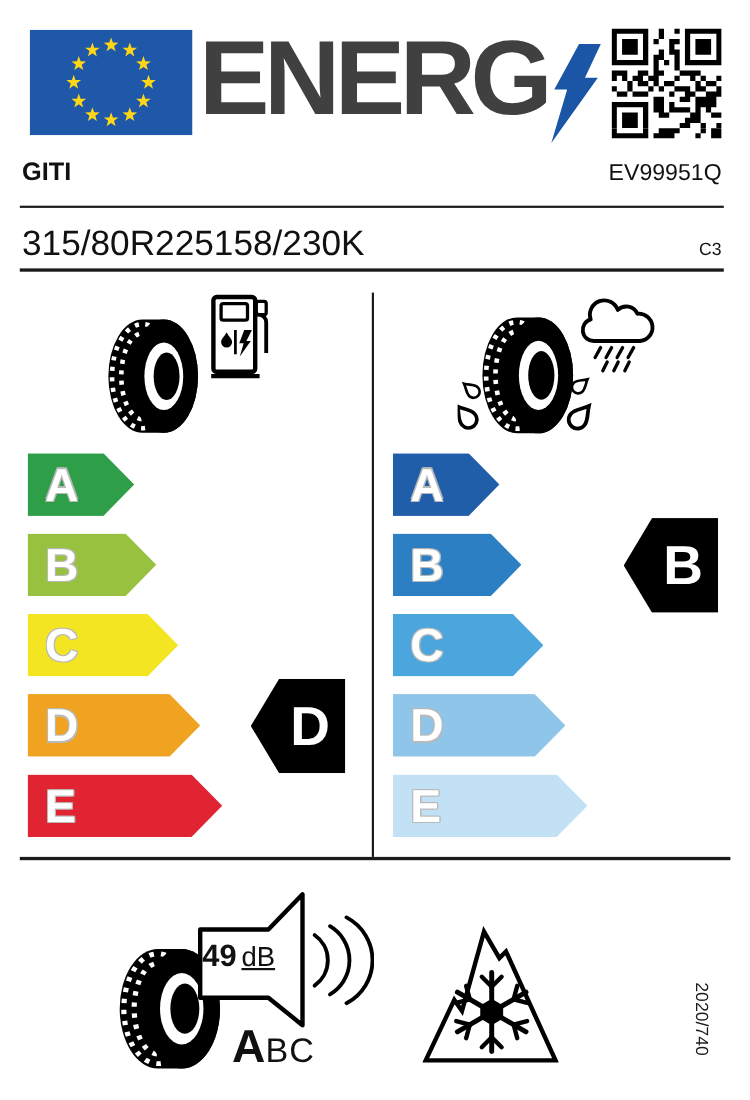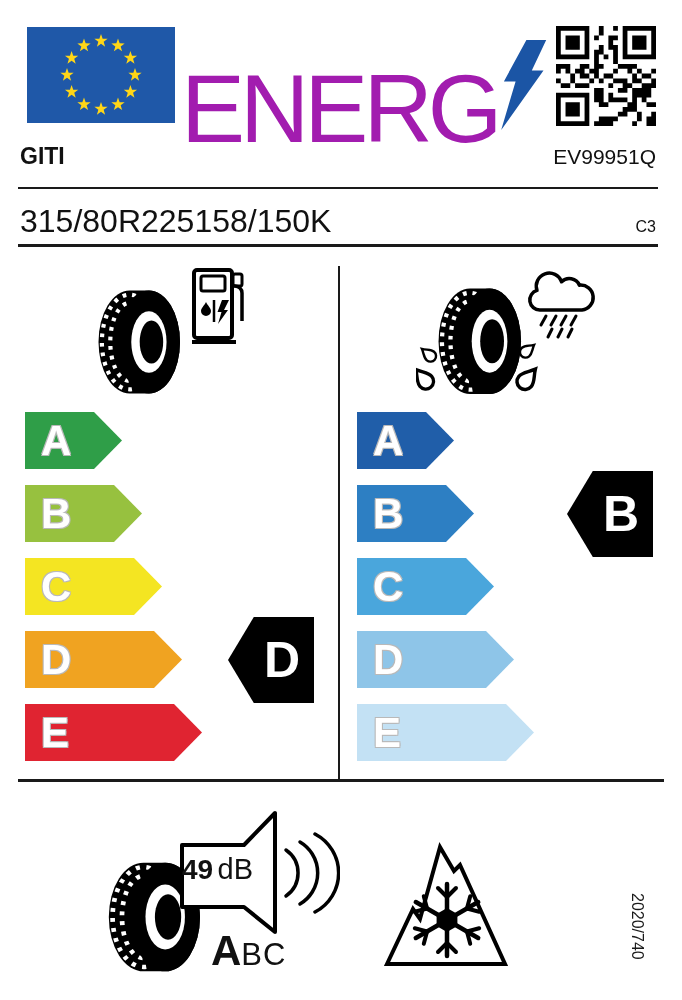--- a/index.html
+++ b/index.html
@@ -1,21 +1,21 @@
 <!DOCTYPE html>
 <html><head>
 <meta charset="utf-8">
 <style>
   html,body{margin:0;padding:0;background:#fff;}
   body{width:682px;height:1000px;position:relative;overflow:hidden;
        font-family:"Liberation Sans", sans-serif;color:#111;}
   .abs{position:absolute;}
   
-  #energ-logo{left:181px;top:24px;font-size:96px;font-weight:normal;letter-spacing:-5px;
-              line-height:1;color:#a21caf;margin-top:37px;}
+  #energ-logo{left:181px;top:24px;font-size:96px;font-weight:bold;letter-spacing:-5px;
+              line-height:1;color:#404040;}
   
   .row{display:flex;justify-content:space-between;align-items:baseline;left:20px;width:636px;}
   #row-supplier{top:143px;}
   #supplier-name{font-size:23px;font-weight:bold;}
   #type-id{font-size:21px;}
   #row-size{top:203px;}
   #tyre-size{font-size:32px;}
   #tyre-class{font-size:16px;margin-left:40px;}
   .hrule{background:#1a1a1a;left:18px;width:640px;height:2px;}
   #rule-1{top:187px;}
@@ -29,21 +29,21 @@
   .class-arrow{position:absolute;left:0;height:57px;display:flex;align-items:center;}
   .class-letter{font-size:42px;font-weight:bold;color:#fff;margin-left:16px;
      text-shadow:-1px -1px 0 #b9b9b9,1px -1px 0 #b9b9b9,-1px 1px 0 #b9b9b9,1px 1px 0 #b9b9b9;}
   .rating-indicator{position:absolute;width:86px;height:86px;background:#000;color:#fff;
      font-size:50px;font-weight:bold;display:flex;align-items:center;justify-content:center;
      padding-left:22px;box-sizing:border-box;
      clip-path:polygon(0 50%,30% 0,100% 0,100% 100%,30% 100%);}
   
   #db-text{left:182px;top:853px;width:70px;text-align:center;white-space:nowrap;}
   #db-value{font-size:28px;font-weight:bold;}
-  #db-unit{font-size:29px;}
+  #db-unit{font-size:25px;text-decoration:underline;}
   #noise-classes{left:211px;top:925px;display:flex;align-items:baseline;}
   #noise-class-a{font-size:42px;font-weight:bold;}
   #noise-class-bc{font-size:31px;letter-spacing:1px;margin-top:12px;}
   #regulation{left:628px;top:893px;height:84px;font-size:16px;color:#1a1a1a;
      writing-mode:vertical-rl;}
 </style>
 </head>
 <body>
 
 <svg width="0" height="0" style="position:absolute" aria-hidden="true">
@@ -90,21 +90,21 @@
   <path id="qr-path" fill="#000" d="M0.00,0.00h4.76v4.76h-4.76zM4.76,0.00h4.76v4.76h-4.76zM9.52,0.00h4.76v4.76h-4.76zM14.29,0.00h4.76v4.76h-4.76zM19.05,0.00h4.76v4.76h-4.76zM23.81,0.00h4.76v4.76h-4.76zM28.57,0.00h4.76v4.76h-4.76zM42.86,0.00h4.76v4.76h-4.76zM57.14,0.00h4.76v4.76h-4.76zM66.67,0.00h4.76v4.76h-4.76zM71.43,0.00h4.76v4.76h-4.76zM76.19,0.00h4.76v4.76h-4.76zM80.95,0.00h4.76v4.76h-4.76zM85.71,0.00h4.76v4.76h-4.76zM90.48,0.00h4.76v4.76h-4.76zM95.24,0.00h4.76v4.76h-4.76zM0.00,4.76h4.76v4.76h-4.76zM28.57,4.76h4.76v4.76h-4.76zM42.86,4.76h4.76v4.76h-4.76zM66.67,4.76h4.76v4.76h-4.76zM95.24,4.76h4.76v4.76h-4.76zM0.00,9.52h4.76v4.76h-4.76zM9.52,9.52h4.76v4.76h-4.76zM14.29,9.52h4.76v4.76h-4.76zM19.05,9.52h4.76v4.76h-4.76zM28.57,9.52h4.76v4.76h-4.76zM38.10,9.52h4.76v4.76h-4.76zM52.38,9.52h4.76v4.76h-4.76zM57.14,9.52h4.76v4.76h-4.76zM66.67,9.52h4.76v4.76h-4.76zM76.19,9.52h4.76v4.76h-4.76zM80.95,9.52h4.76v4.76h-4.76zM85.71,9.52h4.76v4.76h-4.76zM95.24,9.52h4.76v4.76h-4.76zM0.00,14.29h4.76v4.76h-4.76zM9.52,14.29h4.76v4.76h-4.76zM14.29,14.29h4.76v4.76h-4.76zM19.05,14.29h4.76v4.76h-4.76zM28.57,14.29h4.76v4.76h-4.76zM52.38,14.29h4.76v4.76h-4.76zM66.67,14.29h4.76v4.76h-4.76zM76.19,14.29h4.76v4.76h-4.76zM80.95,14.29h4.76v4.76h-4.76zM85.71,14.29h4.76v4.76h-4.76zM95.24,14.29h4.76v4.76h-4.76zM0.00,19.05h4.76v4.76h-4.76zM9.52,19.05h4.76v4.76h-4.76zM14.29,19.05h4.76v4.76h-4.76zM19.05,19.05h4.76v4.76h-4.76zM28.57,19.05h4.76v4.76h-4.76zM42.86,19.05h4.76v4.76h-4.76zM52.38,19.05h4.76v4.76h-4.76zM57.14,19.05h4.76v4.76h-4.76zM66.67,19.05h4.76v4.76h-4.76zM76.19,19.05h4.76v4.76h-4.76zM80.95,19.05h4.76v4.76h-4.76zM85.71,19.05h4.76v4.76h-4.76zM95.24,19.05h4.76v4.76h-4.76zM0.00,23.81h4.76v4.76h-4.76zM28.57,23.81h4.76v4.76h-4.76zM38.10,23.81h4.76v4.76h-4.76zM42.86,23.81h4.76v4.76h-4.76zM57.14,23.81h4.76v4.76h-4.76zM66.67,23.81h4.76v4.76h-4.76zM95.24,23.81h4.76v4.76h-4.76zM0.00,28.57h4.76v4.76h-4.76zM4.76,28.57h4.76v4.76h-4.76zM9.52,28.57h4.76v4.76h-4.76zM14.29,28.57h4.76v4.76h-4.76zM19.05,28.57h4.76v4.76h-4.76zM23.81,28.57h4.76v4.76h-4.76zM28.57,28.57h4.76v4.76h-4.76zM38.10,28.57h4.76v4.76h-4.76zM47.62,28.57h4.76v4.76h-4.76zM57.14,28.57h4.76v4.76h-4.76zM66.67,28.57h4.76v4.76h-4.76zM71.43,28.57h4.76v4.76h-4.76zM76.19,28.57h4.76v4.76h-4.76zM80.95,28.57h4.76v4.76h-4.76zM85.71,28.57h4.76v4.76h-4.76zM90.48,28.57h4.76v4.76h-4.76zM95.24,28.57h4.76v4.76h-4.76zM38.10,33.33h4.76v4.76h-4.76zM57.14,33.33h4.76v4.76h-4.76zM0.00,38.10h4.76v4.76h-4.76zM4.76,38.10h4.76v4.76h-4.76zM9.52,38.10h4.76v4.76h-4.76zM23.81,38.10h4.76v4.76h-4.76zM28.57,38.10h4.76v4.76h-4.76zM38.10,38.10h4.76v4.76h-4.76zM42.86,38.10h4.76v4.76h-4.76zM61.90,38.10h4.76v4.76h-4.76zM66.67,38.10h4.76v4.76h-4.76zM71.43,38.10h4.76v4.76h-4.76zM76.19,38.10h4.76v4.76h-4.76zM0.00,42.86h4.76v4.76h-4.76zM9.52,42.86h4.76v4.76h-4.76zM19.05,42.86h4.76v4.76h-4.76zM23.81,42.86h4.76v4.76h-4.76zM33.33,42.86h4.76v4.76h-4.76zM38.10,42.86h4.76v4.76h-4.76zM57.14,42.86h4.76v4.76h-4.76zM71.43,42.86h4.76v4.76h-4.76zM80.95,42.86h4.76v4.76h-4.76zM95.24,42.86h4.76v4.76h-4.76zM14.29,47.62h4.76v4.76h-4.76zM23.81,47.62h4.76v4.76h-4.76zM28.57,47.62h4.76v4.76h-4.76zM38.10,47.62h4.76v4.76h-4.76zM47.62,47.62h4.76v4.76h-4.76zM52.38,47.62h4.76v4.76h-4.76zM76.19,47.62h4.76v4.76h-4.76zM85.71,47.62h4.76v4.76h-4.76zM90.48,47.62h4.76v4.76h-4.76zM0.00,52.38h4.76v4.76h-4.76zM14.29,52.38h4.76v4.76h-4.76zM33.33,52.38h4.76v4.76h-4.76zM42.86,52.38h4.76v4.76h-4.76zM57.14,52.38h4.76v4.76h-4.76zM61.90,52.38h4.76v4.76h-4.76zM66.67,52.38h4.76v4.76h-4.76zM76.19,52.38h4.76v4.76h-4.76zM80.95,52.38h4.76v4.76h-4.76zM95.24,52.38h4.76v4.76h-4.76zM4.76,57.14h4.76v4.76h-4.76zM9.52,57.14h4.76v4.76h-4.76zM19.05,57.14h4.76v4.76h-4.76zM23.81,57.14h4.76v4.76h-4.76zM28.57,57.14h4.76v4.76h-4.76zM52.38,57.14h4.76v4.76h-4.76zM66.67,57.14h4.76v4.76h-4.76zM71.43,57.14h4.76v4.76h-4.76zM85.71,57.14h4.76v4.76h-4.76zM90.48,57.14h4.76v4.76h-4.76zM95.24,57.14h4.76v4.76h-4.76zM38.10,61.90h4.76v4.76h-4.76zM42.86,61.90h4.76v4.76h-4.76zM61.90,61.90h4.76v4.76h-4.76zM66.67,61.90h4.76v4.76h-4.76zM76.19,61.90h4.76v4.76h-4.76zM80.95,61.90h4.76v4.76h-4.76zM85.71,61.90h4.76v4.76h-4.76zM90.48,61.90h4.76v4.76h-4.76zM0.00,66.67h4.76v4.76h-4.76zM4.76,66.67h4.76v4.76h-4.76zM9.52,66.67h4.76v4.76h-4.76zM14.29,66.67h4.76v4.76h-4.76zM19.05,66.67h4.76v4.76h-4.76zM23.81,66.67h4.76v4.76h-4.76zM28.57,66.67h4.76v4.76h-4.76zM38.10,66.67h4.76v4.76h-4.76zM42.86,66.67h4.76v4.76h-4.76zM52.38,66.67h4.76v4.76h-4.76zM76.19,66.67h4.76v4.76h-4.76zM80.95,66.67h4.76v4.76h-4.76zM85.71,66.67h4.76v4.76h-4.76zM90.48,66.67h4.76v4.76h-4.76zM0.00,71.43h4.76v4.76h-4.76zM28.57,71.43h4.76v4.76h-4.76zM38.10,71.43h4.76v4.76h-4.76zM42.86,71.43h4.76v4.76h-4.76zM52.38,71.43h4.76v4.76h-4.76zM57.14,71.43h4.76v4.76h-4.76zM61.90,71.43h4.76v4.76h-4.76zM66.67,71.43h4.76v4.76h-4.76zM76.19,71.43h4.76v4.76h-4.76zM85.71,71.43h4.76v4.76h-4.76zM0.00,76.19h4.76v4.76h-4.76zM9.52,76.19h4.76v4.76h-4.76zM14.29,76.19h4.76v4.76h-4.76zM19.05,76.19h4.76v4.76h-4.76zM28.57,76.19h4.76v4.76h-4.76zM42.86,76.19h4.76v4.76h-4.76zM47.62,76.19h4.76v4.76h-4.76zM71.43,76.19h4.76v4.76h-4.76zM76.19,76.19h4.76v4.76h-4.76zM90.48,76.19h4.76v4.76h-4.76zM95.24,76.19h4.76v4.76h-4.76zM0.00,80.95h4.76v4.76h-4.76zM9.52,80.95h4.76v4.76h-4.76zM14.29,80.95h4.76v4.76h-4.76zM19.05,80.95h4.76v4.76h-4.76zM28.57,80.95h4.76v4.76h-4.76zM66.67,80.95h4.76v4.76h-4.76zM71.43,80.95h4.76v4.76h-4.76zM76.19,80.95h4.76v4.76h-4.76zM0.00,85.71h4.76v4.76h-4.76zM9.52,85.71h4.76v4.76h-4.76zM14.29,85.71h4.76v4.76h-4.76zM19.05,85.71h4.76v4.76h-4.76zM28.57,85.71h4.76v4.76h-4.76zM61.90,85.71h4.76v4.76h-4.76zM66.67,85.71h4.76v4.76h-4.76zM80.95,85.71h4.76v4.76h-4.76zM95.24,85.71h4.76v4.76h-4.76zM0.00,90.48h4.76v4.76h-4.76zM28.57,90.48h4.76v4.76h-4.76zM42.86,90.48h4.76v4.76h-4.76zM47.62,90.48h4.76v4.76h-4.76zM52.38,90.48h4.76v4.76h-4.76zM57.14,90.48h4.76v4.76h-4.76zM80.95,90.48h4.76v4.76h-4.76zM90.48,90.48h4.76v4.76h-4.76zM95.24,90.48h4.76v4.76h-4.76zM0.00,95.24h4.76v4.76h-4.76zM4.76,95.24h4.76v4.76h-4.76zM9.52,95.24h4.76v4.76h-4.76zM14.29,95.24h4.76v4.76h-4.76zM19.05,95.24h4.76v4.76h-4.76zM23.81,95.24h4.76v4.76h-4.76zM28.57,95.24h4.76v4.76h-4.76zM38.10,95.24h4.76v4.76h-4.76zM42.86,95.24h4.76v4.76h-4.76zM47.62,95.24h4.76v4.76h-4.76zM52.38,95.24h4.76v4.76h-4.76zM76.19,95.24h4.76v4.76h-4.76zM90.48,95.24h4.76v4.76h-4.76zM95.24,95.24h4.76v4.76h-4.76z"></path>
 </svg>
 
 <div class="abs row" id="row-supplier">
   <span id="supplier-name">GITI</span>
   <span id="type-id">EV99951Q</span>
 </div>
 <div class="abs hrule" id="rule-1"></div>
 
 <div class="abs row" id="row-size">
-  <span id="tyre-size">315/80R225158/150K</span>
+  <span id="tyre-size">315/80R225158/230K</span>
   <span id="tyre-class">C3</span>
 </div>
 <div class="abs hrule" id="rule-2"></div>
 
 <div class="abs" id="col-divider"></div>
 
 <svg class="abs" style="left:96px;top:288px" width="84" height="108" viewBox="0 0 100 130" preserveAspectRatio="none">
     <use href="#tyre"></use>
   </svg>
 

